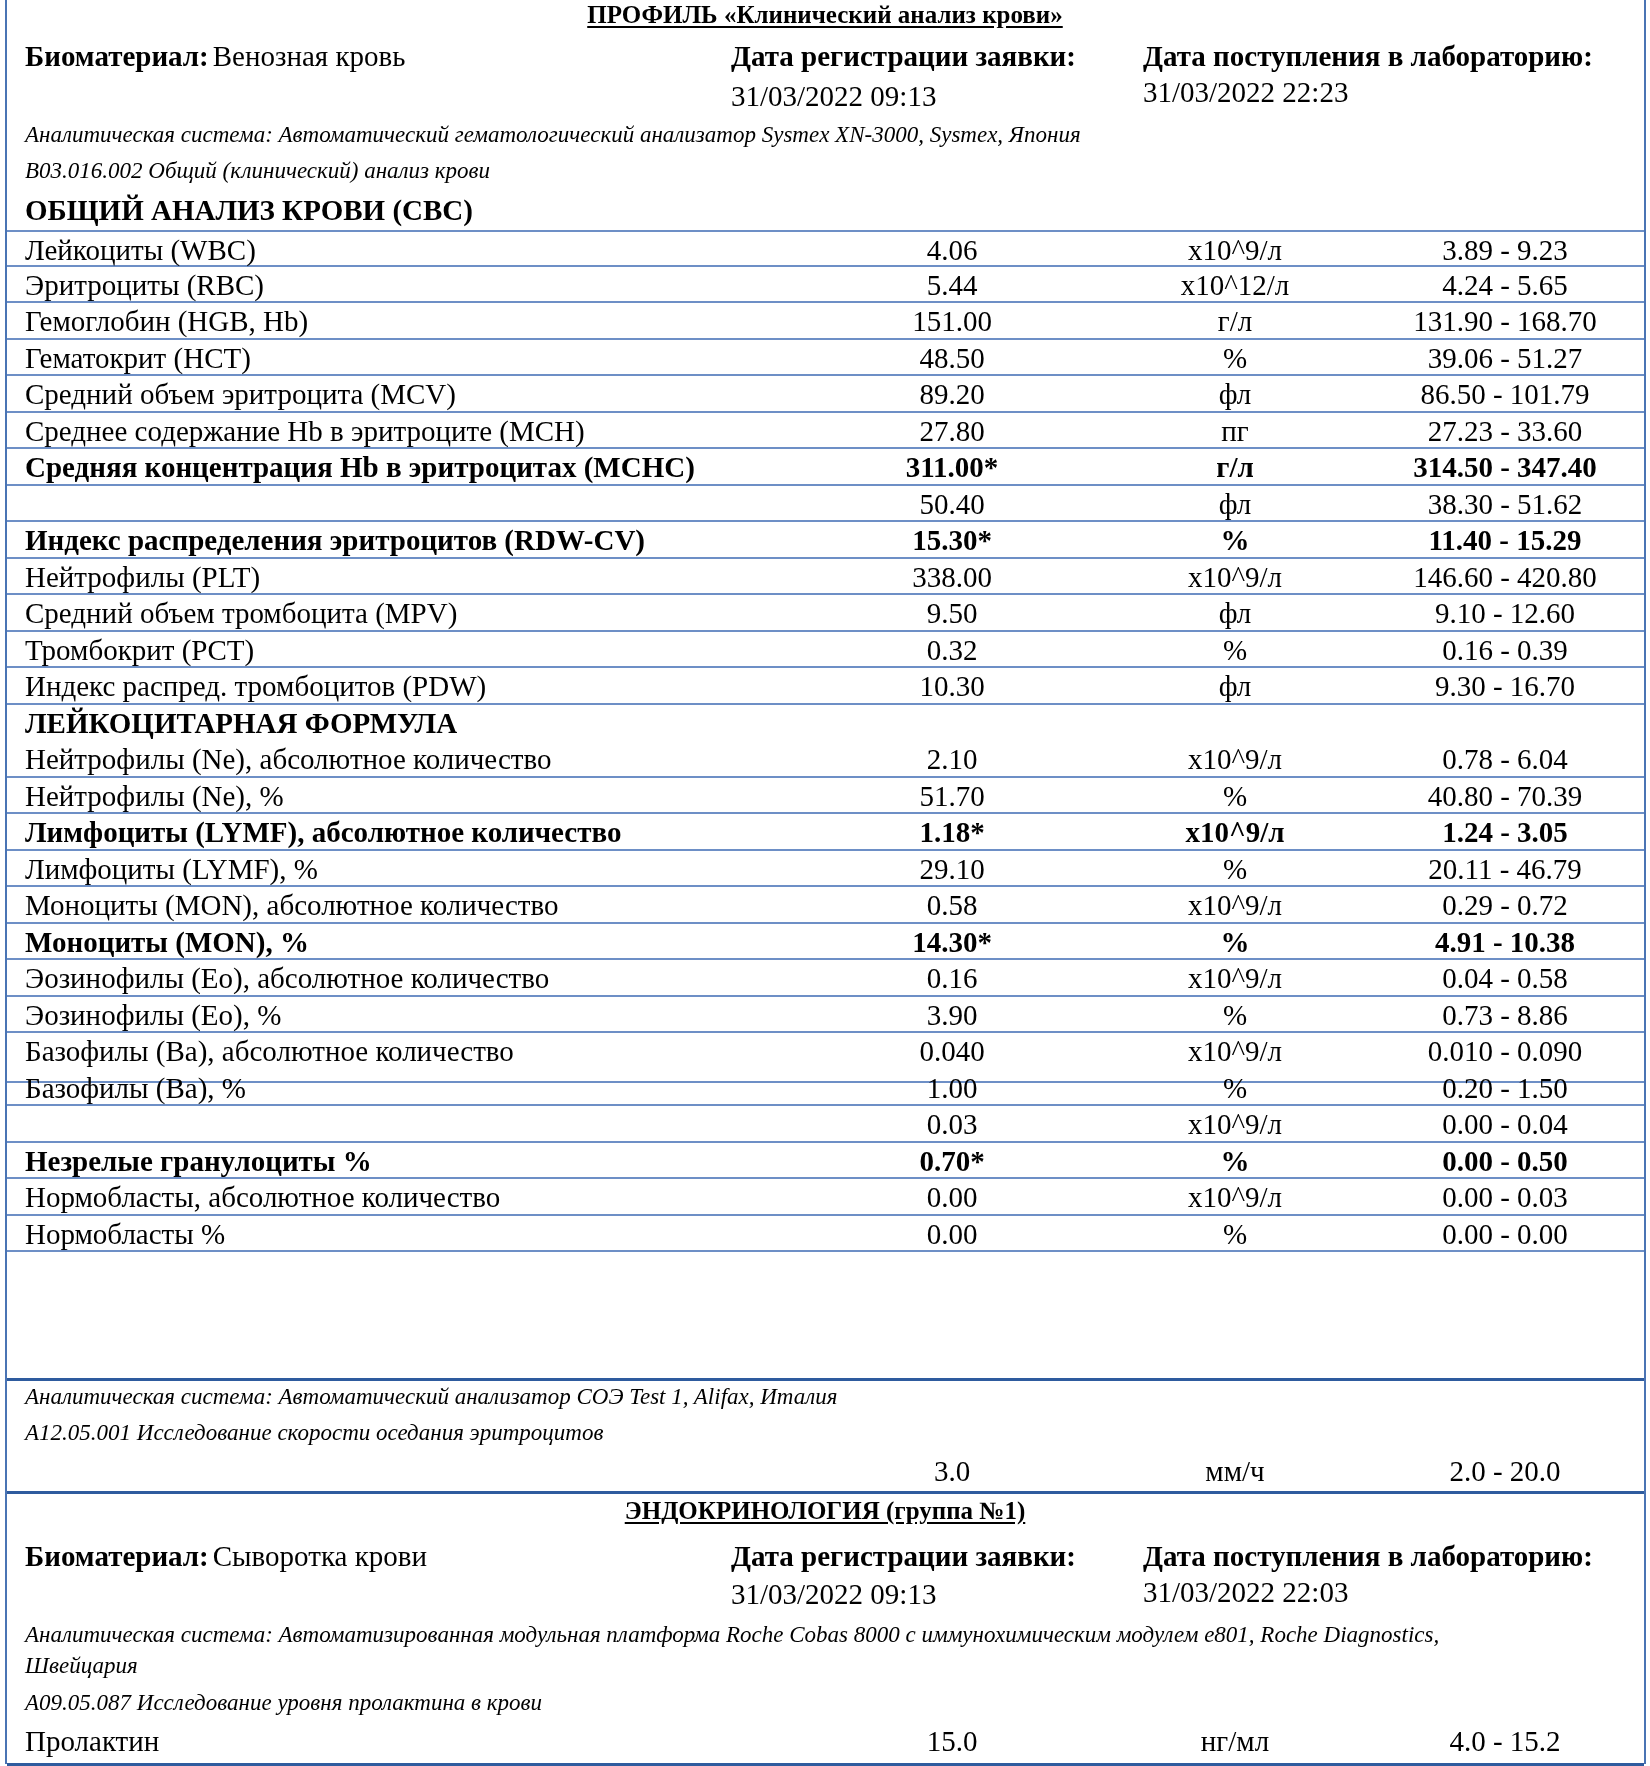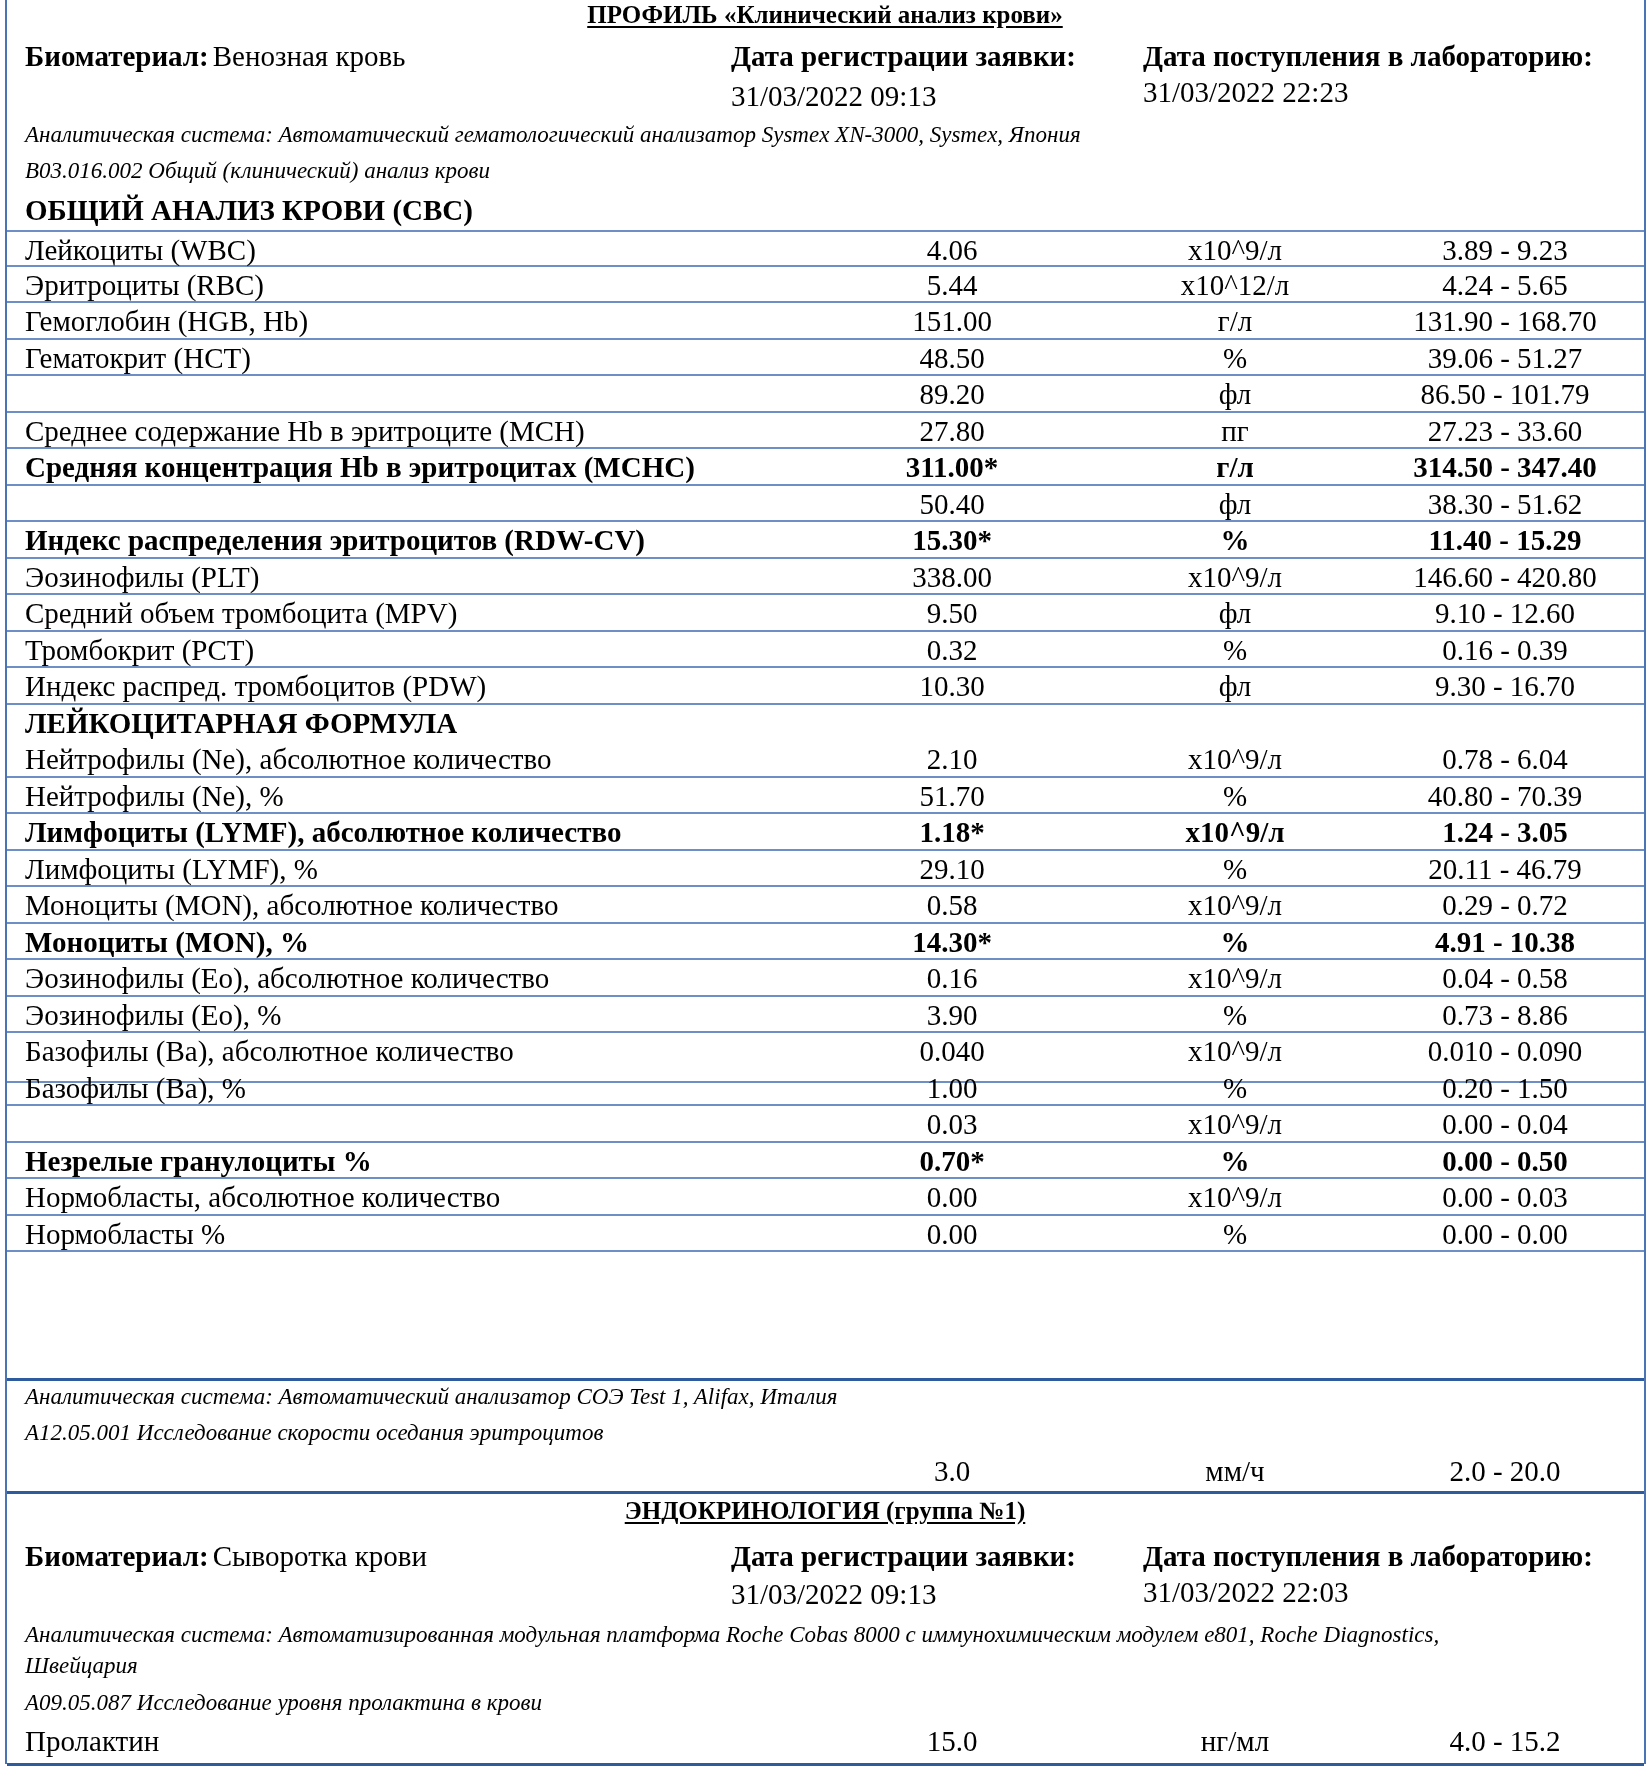--- a/index.html
+++ b/index.html
@@ -74,20 +74,21 @@
       <span class="c-unit">г/л</span>
       <span class="c-ref">131.90 - 168.70</span>
     </div>
     <div class="row" style="top: 339.5px; height: 36.5px;">
       <span class="c-name">Гематокрит (HCT)</span>
       <span class="c-val">48.50</span>
       <span class="c-unit">%</span>
       <span class="c-ref">39.06 - 51.27</span>
     </div>
     <div class="row" style="top: 376px; height: 36.5px;">
+      <span class="c-name">Средний объем эритроцита (MCV)</span>
       <span class="c-val">89.20</span>
       <span class="c-unit">фл</span>
       <span class="c-ref">86.50 - 101.79</span>
     </div>
     <div class="row" style="top: 412.5px; height: 36.5px;">
       <span class="c-name">Среднее содержание Hb в эритроците (MCH)</span>
       <span class="c-val">27.80</span>
       <span class="c-unit">пг</span>
       <span class="c-ref">27.23 - 33.60</span>
     </div>
@@ -102,21 +103,21 @@
       <span class="c-unit">фл</span>
       <span class="c-ref">38.30 - 51.62</span>
     </div>
     <div class="row bold" style="top: 522px; height: 36.5px;">
       <span class="c-name">Индекс распределения эритроцитов (RDW-CV)</span>
       <span class="c-val">15.30*</span>
       <span class="c-unit">%</span>
       <span class="c-ref">11.40 - 15.29</span>
     </div>
     <div class="row" style="top: 558.5px; height: 36.5px;">
-      <span class="c-name">Эозинофилы (PLT)</span>
+      <span class="c-name">Нейтрофилы (PLT)</span>
       <span class="c-val">338.00</span>
       <span class="c-unit">x10^9/л</span>
       <span class="c-ref">146.60 - 420.80</span>
     </div>
     <div class="row" style="top: 595px; height: 36.5px;">
       <span class="c-name">Средний объем тромбоцита (MPV)</span>
       <span class="c-val">9.50</span>
       <span class="c-unit">фл</span>
       <span class="c-ref">9.10 - 12.60</span>
     </div>

